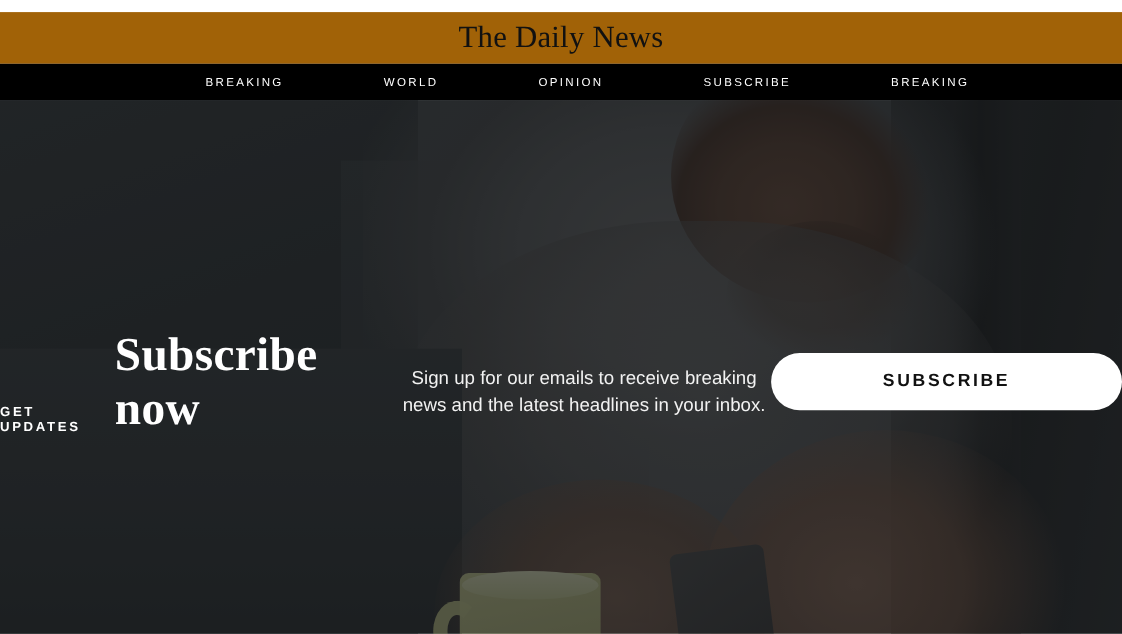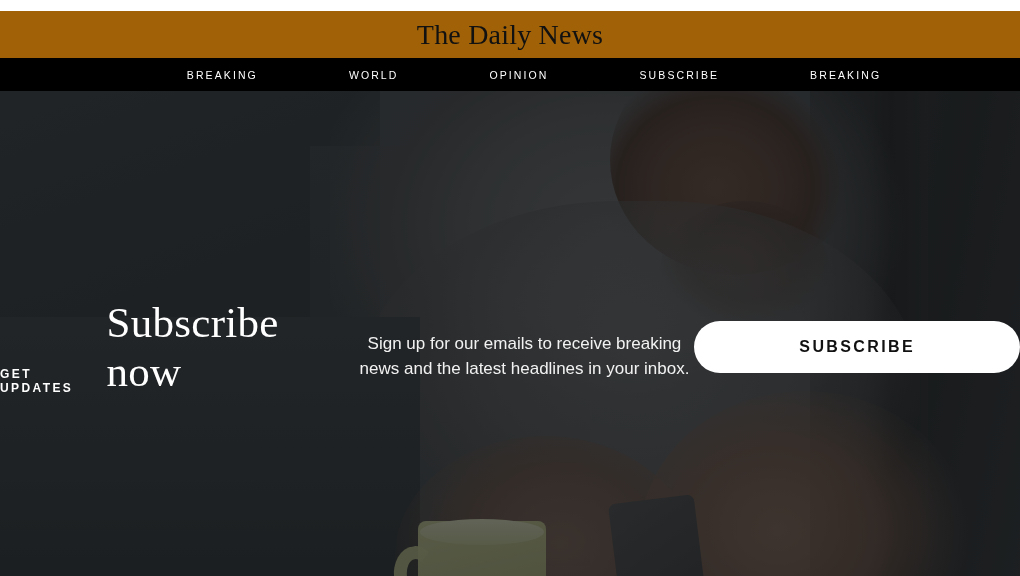--- a/index.html
+++ b/index.html
@@ -129,21 +129,21 @@
     position:absolute; inset:0;
     display:flex; flex-direction:row; align-items:center;
   }
   .eyebrow {
     margin-top:83px;
     color:#ffffff; font-size:12px; font-weight:bold; letter-spacing:2.4px;
   }
   .headline {
     margin-top:16px;
     font-family:"Liberation Serif", serif;
-    font-size:43px; font-weight:400; color:#ffffff; letter-spacing:.3px;
+    font-size:43px; font-weight:700; color:#ffffff; letter-spacing:.3px;
   }
   .subcopy {
     margin-top:33px;
     color:#f2f2f2; font-size:17px; line-height:25px;
     text-align:center; max-width:340px;
   }
 
   .email-field {
     margin-top:26px;
     width:339px; height:48px;

